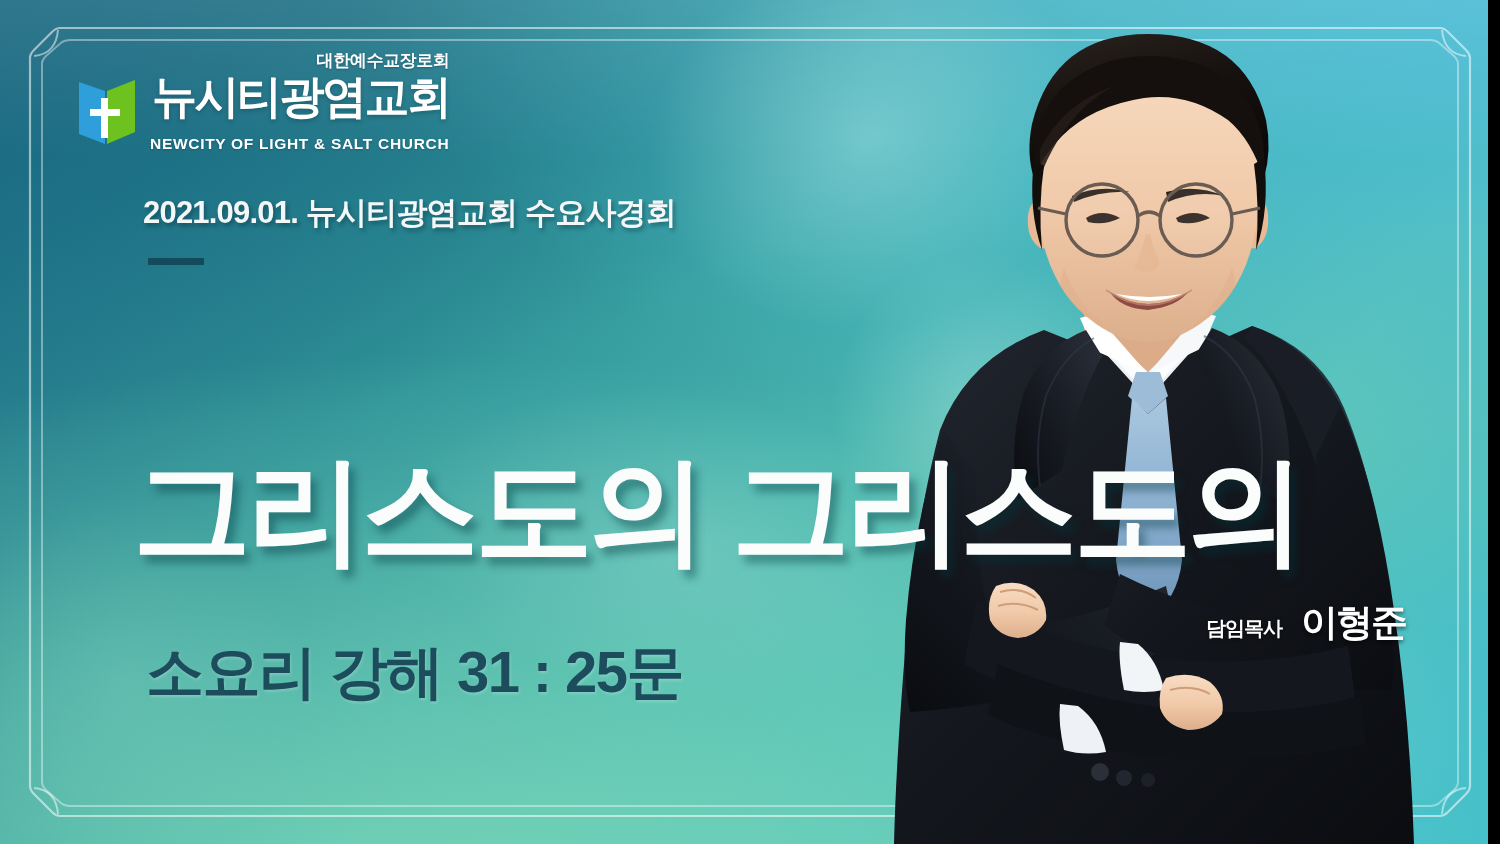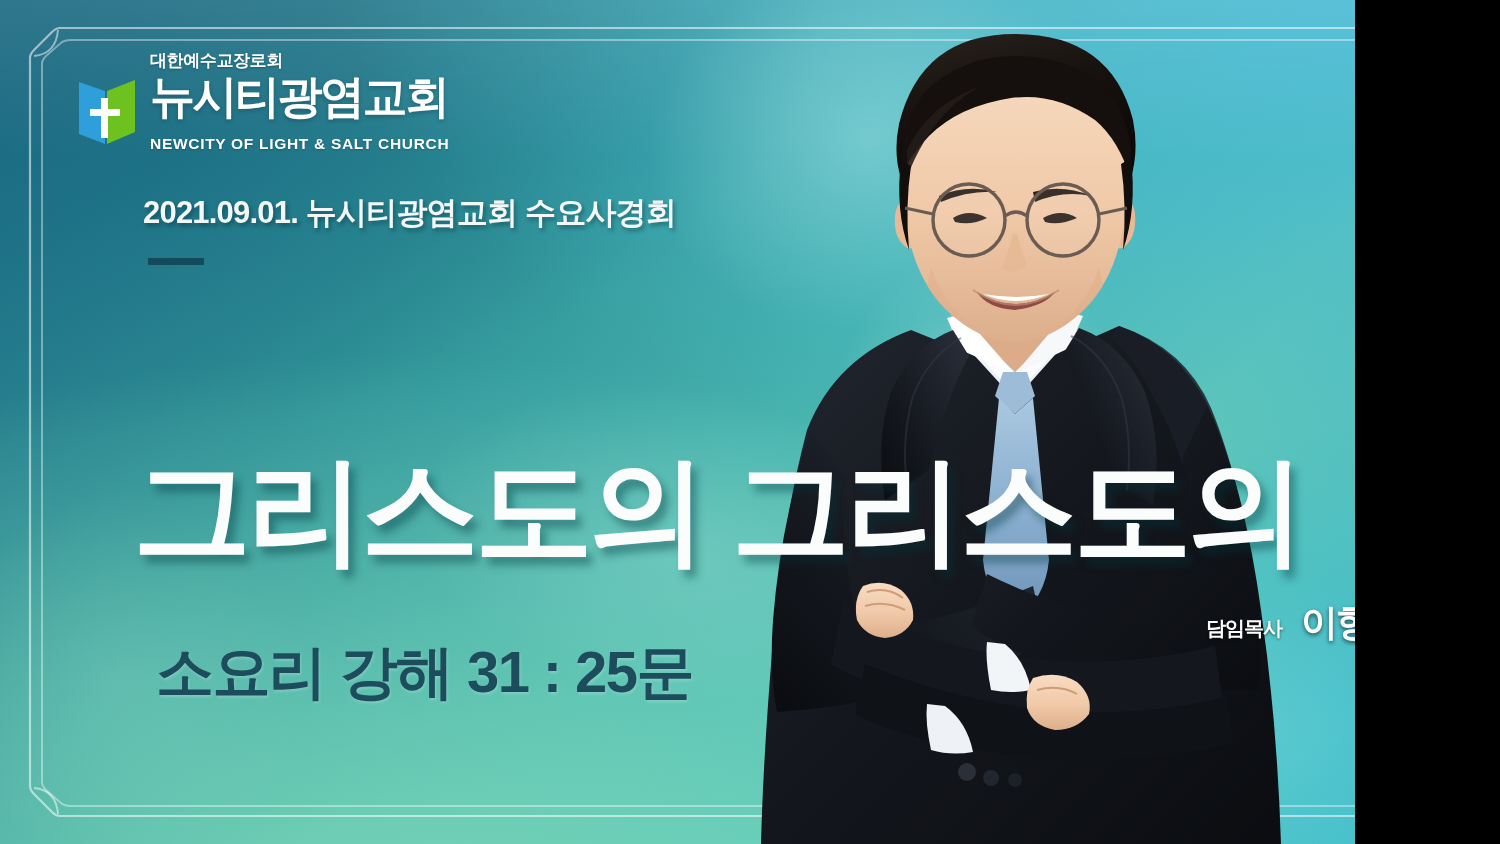--- a/index.html
+++ b/index.html
@@ -5,31 +5,32 @@
 <style>
   html, body {
     margin: 0;
     padding: 0;
     background: #000;
   }
   * { box-sizing: border-box; }
 
   .stage {
     position: relative;
-    width: 1355px;
+    width: 1488px;
     height: 844px;
     overflow: hidden;
     font-family: "Liberation Sans", "DejaVu Sans", sans-serif;
     
     background:
       radial-gradient(120% 95% at 100% 0%,   rgba(70,185,214,0.95) 0%, rgba(70,185,214,0) 62%),
       radial-gradient(105% 90% at 0% 0%,     rgba(24,104,128,0.98) 0%, rgba(24,104,128,0) 58%),
       radial-gradient(120% 100% at 30% 108%, rgba(120,214,184,0.95) 0%, rgba(120,214,184,0) 66%),
       radial-gradient(110% 95% at 100% 110%, rgba(60,190,206,0.85) 0%, rgba(60,190,206,0) 62%),
       linear-gradient(128deg, #1f6f86 0%, #2e9096 30%, #45b2ae 55%, #5fc6b6 76%, #49bcc9 100%);
+    text-align: right;
   }
 
   
   .blob {
     position: absolute;
     border-radius: 50%;
     pointer-events: none;
   }
   .blob-a {
     left: 560px; top: -120px; width: 620px; height: 520px;
@@ -133,21 +134,21 @@
     color: #fbfdfc;
     letter-spacing: -4px;
     line-height: 1;
     white-space: nowrap;
     text-shadow: 6px 8px 9px rgba(0,55,62,0.42);
   }
 
   
   .subtitle {
     position: absolute;
-    left: 156px;
+    left: 146px;
     top: 643px;
     font-size: 58px;
     font-weight: bold;
     color: #1d4d5c;
     letter-spacing: -1.6px;
     line-height: 1;
     white-space: nowrap;
     text-shadow: 1px 2px 3px rgba(255,255,255,0.20);
   }
 

